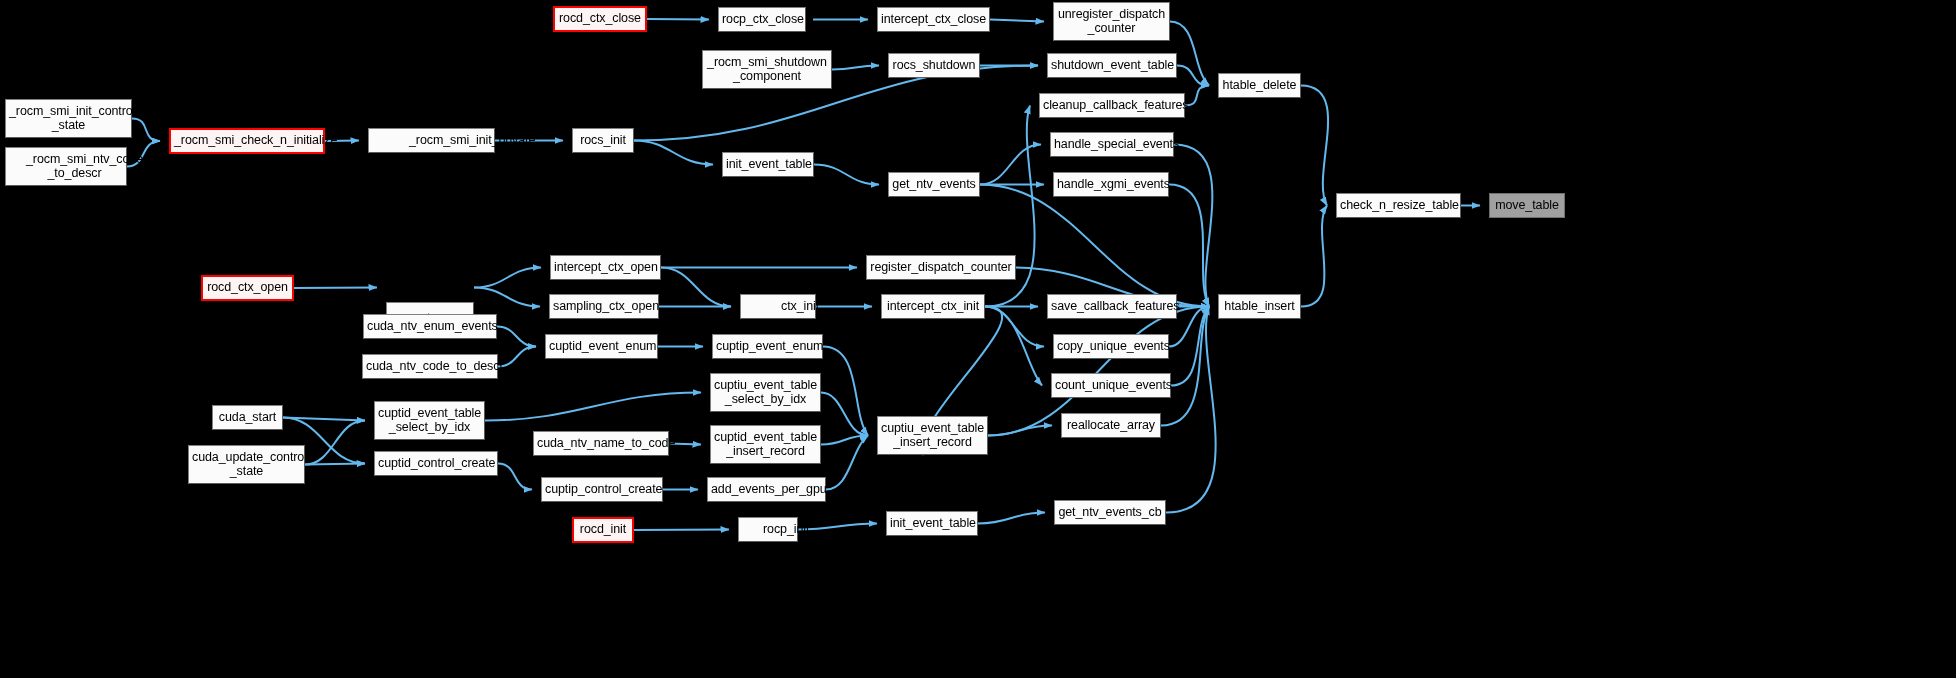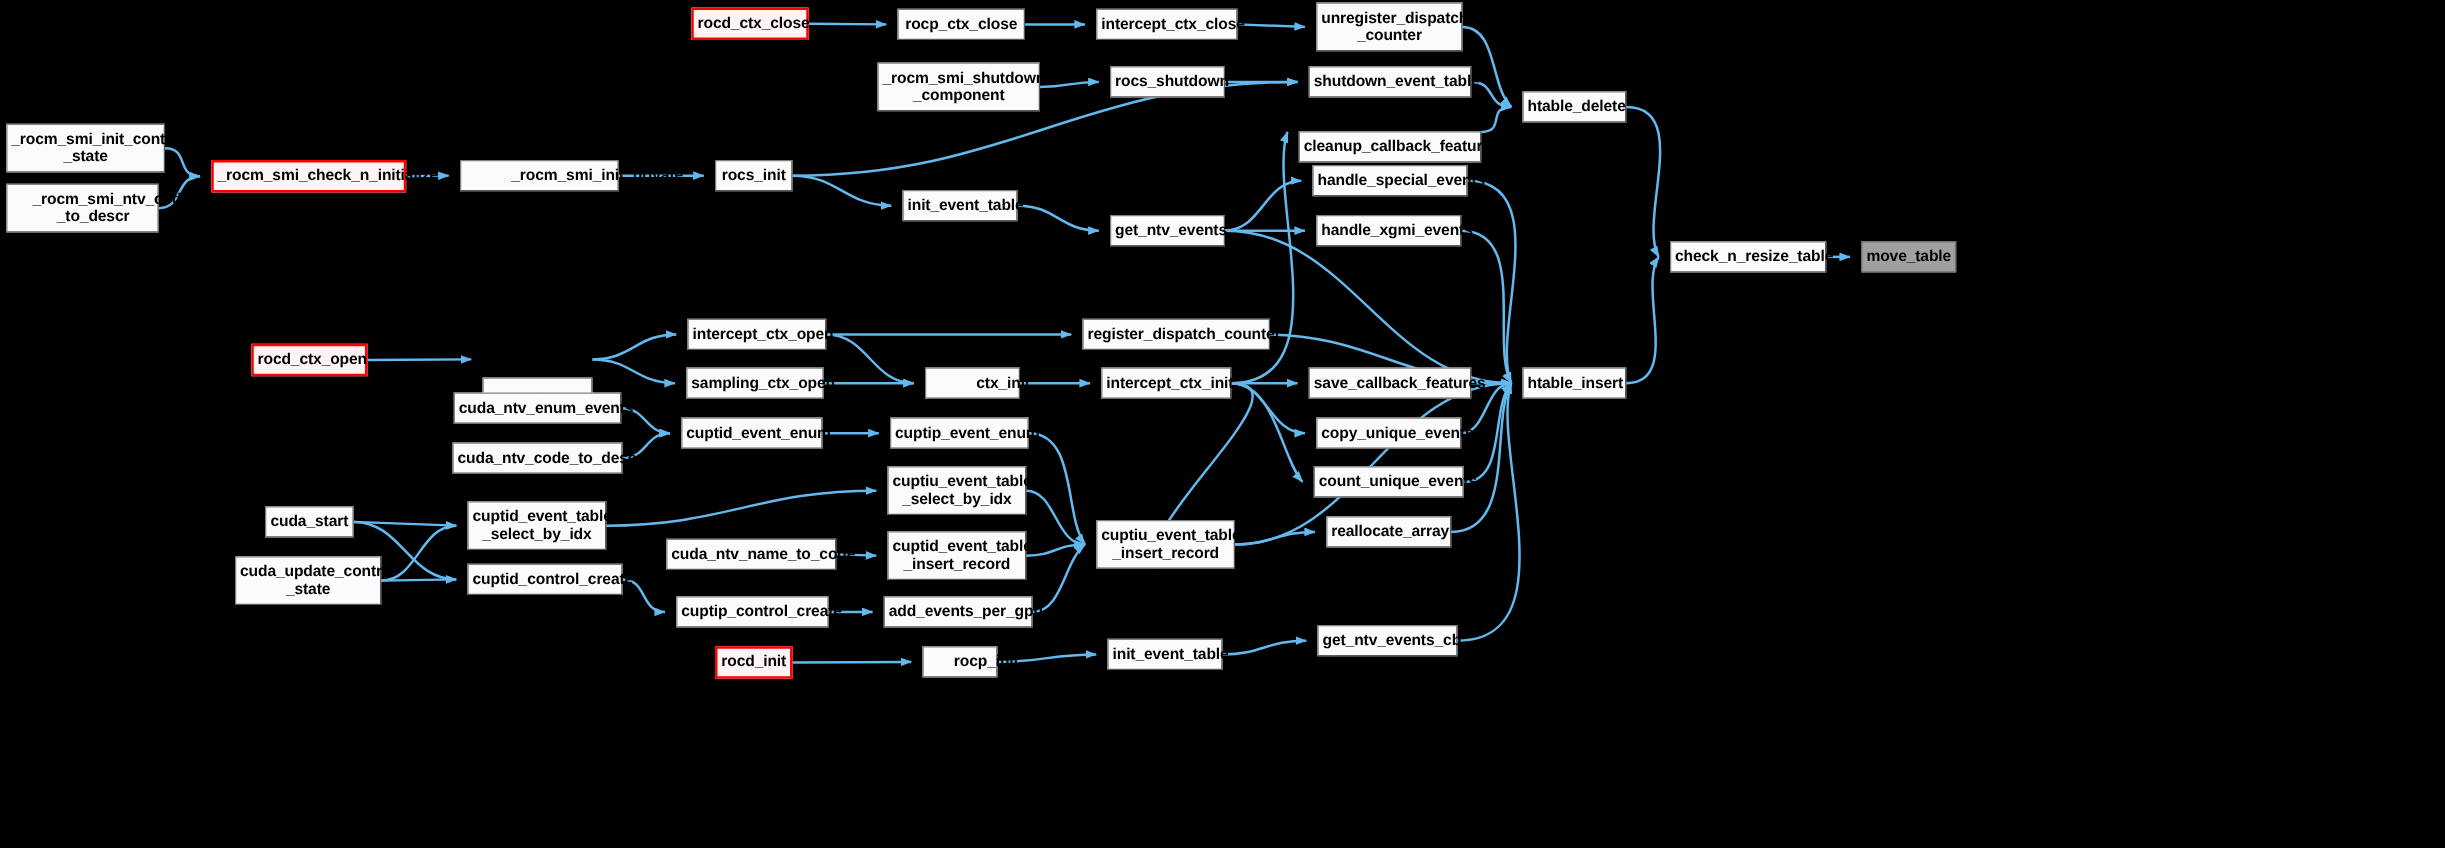--- a/index.html
+++ b/index.html
@@ -4,21 +4,20 @@
 <title>Call Graph</title>
 <style>
   html,body{margin:0;padding:0;background:#000;}
   #canvas{
     position:relative;
     width:1956px;
     height:678px;
     background:#000000;
     overflow:hidden;
     font-family:"Liberation Sans", sans-serif;
-    font-weight:bold;
   }
   svg.edges{
     position:absolute;
     left:0; top:0;
     width:1956px;
     height:678px;
     pointer-events:none;
   }
   .node{
     position:absolute;
@@ -122,30 +121,30 @@
         <path d="M988,435.5 C1084.6,435.5 1112.4,306.5 1209,306.5" fill="none" stroke="#63b8ee" stroke-width="2" marker-end="url(#arrow)"></path>
         <path d="M1161,425.5 C1213.36,425.5 1192,335.9525 1209,306.5" fill="none" stroke="#63b8ee" stroke-width="2" marker-end="url(#arrow)"></path>
         <path d="M634,530 L729,529.5" fill="none" stroke="#63b8ee" stroke-width="2" marker-end="url(#arrow)"></path>
         <path d="M798,529.5 C834.96,529.5 840.04,523.5 877,523.5" fill="none" stroke="#63b8ee" stroke-width="2" marker-end="url(#arrow)"></path>
         <path d="M978,523.5 C1009.92,523.5 1013.08,512.5 1045,512.5" fill="none" stroke="#63b8ee" stroke-width="2" marker-end="url(#arrow)"></path>
         <path d="M1166,512.5 C1256.64,512.5 1192,357.485 1209,306.5" fill="none" stroke="#63b8ee" stroke-width="2" marker-end="url(#arrow)"></path>
       </g>
   </svg>
   <div id="node-layer">
       <div class="node highlight" style="left: 553px; top: 6px; width: 94px; height: 26px;"><span class="node-label">rocd_ctx_close</span></div>
-      <div class="node" style="left: 718px; top: 7px; width: 102px; height: 25px;"><span class="node-label">rocp_ctx_close</span></div>
+      <div class="node" style="left: 718px; top: 7px; width: 88px; height: 25px;"><span class="node-label">rocp_ctx_close</span></div>
       <div class="node" style="left: 877px; top: 7px; width: 113px; height: 25px;"><span class="node-label">intercept_ctx_close</span></div>
       <div class="node" style="left: 1053px; top: 2px; width: 117px; height: 39px;"><span class="node-label">unregister_dispatch
 _counter</span></div>
       <div class="node" style="left: 702px; top: 50px; width: 130px; height: 39px;"><span class="node-label">_rocm_smi_shutdown
 _component</span></div>
       <div class="node" style="left: 888px; top: 53px; width: 92px; height: 25px;"><span class="node-label">rocs_shutdown</span></div>
       <div class="node" style="left: 1047px; top: 53px; width: 130px; height: 25px;"><span class="node-label">shutdown_event_table</span></div>
       <div class="node" style="left: 1218px; top: 73px; width: 83px; height: 25px;"><span class="node-label">htable_delete</span></div>
-      <div class="node" style="left: 1039px; top: 93px; width: 146px; height: 25px; margin-top: 12px;"><span class="node-label">cleanup_callback_features</span></div>
+      <div class="node" style="left: 1039px; top: 93px; width: 146px; height: 25px;"><span class="node-label">cleanup_callback_features</span></div>
       <div class="node" style="left: 5px; top: 99px; width: 127px; height: 39px;"><span class="node-label">_rocm_smi_init_control
 _state</span></div>
       <div class="node highlight" style="left: 169px; top: 128px; width: 156px; height: 26px;"><span class="node-label">_rocm_smi_check_n_initialize</span></div>
       <div class="node" style="left: 368px; top: 128px; width: 127px; height: 25px; padding-left: 40px;"><span class="node-label">_rocm_smi_init_private</span></div>
       <div class="node" style="left: 572px; top: 128px; width: 62px; height: 25px;"><span class="node-label">rocs_init</span></div>
       <div class="node" style="left: 1050px; top: 132px; width: 124px; height: 25px;"><span class="node-label">handle_special_events</span></div>
       <div class="node" style="left: 5px; top: 147px; width: 122px; height: 39px; padding-left: 20px;"><span class="node-label">_rocm_smi_ntv_code
 _to_descr</span></div>
       <div class="node" style="left: 722px; top: 152px; width: 92px; height: 25px;"><span class="node-label">init_event_table</span></div>
       <div class="node" style="left: 888px; top: 172px; width: 92px; height: 25px;"><span class="node-label">get_ntv_events</span></div>

